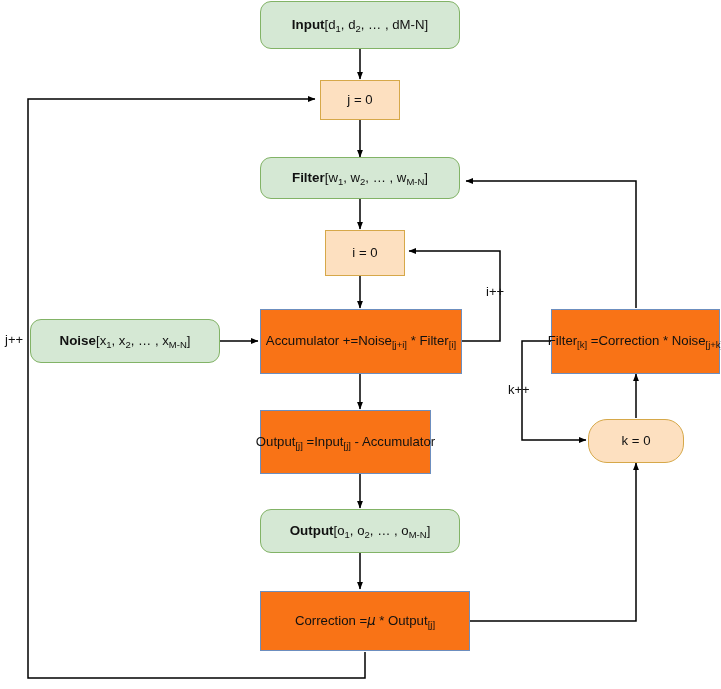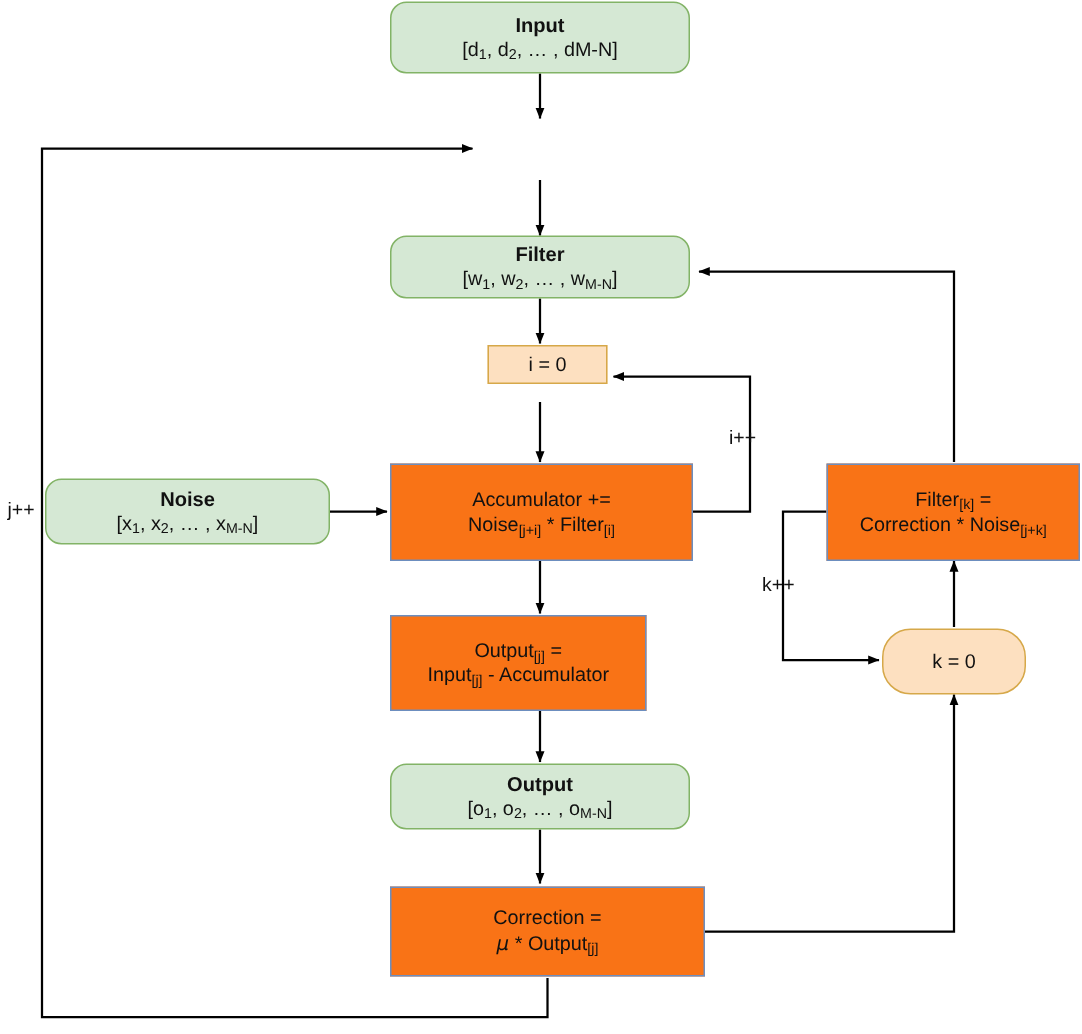--- a/index.html
+++ b/index.html
@@ -1,20 +1,20 @@
 <!DOCTYPE html>
 <html><head>
 <meta charset="utf-8">
 <style>
   html,body{margin:0;padding:0;background:#ffffff;}
   body{width:721px;height:689px;font-family:"Liberation Sans",sans-serif;color:#111111;}
   #canvas{position:relative;width:721px;height:689px;overflow:hidden;background:#fff;}
   svg.edges{position:absolute;left:0;top:0;width:721px;height:689px;pointer-events:none;}
 
-  .node{position:absolute;box-sizing:border-box;display:flex;flex-direction:column;
+  .node{position:absolute;box-sizing:border-box;display:flex;
         align-items:center;justify-content:center;line-height:1.22;
         font-size:13.2px;}
   .node .l1,.node .l2{display:block;white-space:nowrap;}
   .node .l1.bold{font-weight:bold;font-size:13.4px;}
 
   .green{background:#d5e8d4;border:1.4px solid #82b366;border-radius:11px;}
   .blue{background:#f97316;border:1.4px solid #6c8ebf;}
   .orange{background:#fde0c0;border:1.4px solid #d6a849;}
 
   .edge-label{position:absolute;font-size:13px;color:#111;white-space:nowrap;}
@@ -63,27 +63,30 @@
 
       <path d="M365,652 L365,678 L28,678 L28,99 L315,99"></path>
     </g>
   </svg>
 
   <div class="node green" style="left:260px;top:1px;width:200px;height:48px;">
     <span class="l1 bold">Input</span>
     <span class="l2">[d<sub>1</sub>, d<sub>2</sub>, … , dM-N]</span>
   </div>
 
+  <div class="node orange" style="left:320px;top:80px;width:80px;height:40px;">
+    <span class="l1">j = 0</span>
+  </div>
 
   <div class="node green" style="left:260px;top:157px;width:200px;height:42px;">
     <span class="l1 bold">Filter</span>
     <span class="l2">[w<sub>1</sub>, w<sub>2</sub>, … , w<sub>M-N</sub>]</span>
   </div>
 
-  <div class="node orange" style="left:325px;top:230px;width:80px;height:26px;">
+  <div class="node orange" style="left:325px;top:230px;width:80px;height:46px;">
     <span class="l1">i = 0</span>
   </div>
 
   <div class="node green" style="left:30px;top:319px;width:190px;height:44px;">
     <span class="l1 bold">Noise</span>
     <span class="l2">[x<sub>1</sub>, x<sub>2</sub>, … , x<sub>M-N</sub>]</span>
   </div>
 
   <div class="node blue" style="left:260px;top:309px;width:202px;height:65px;">
     <span class="l1">Accumulator +=</span>

